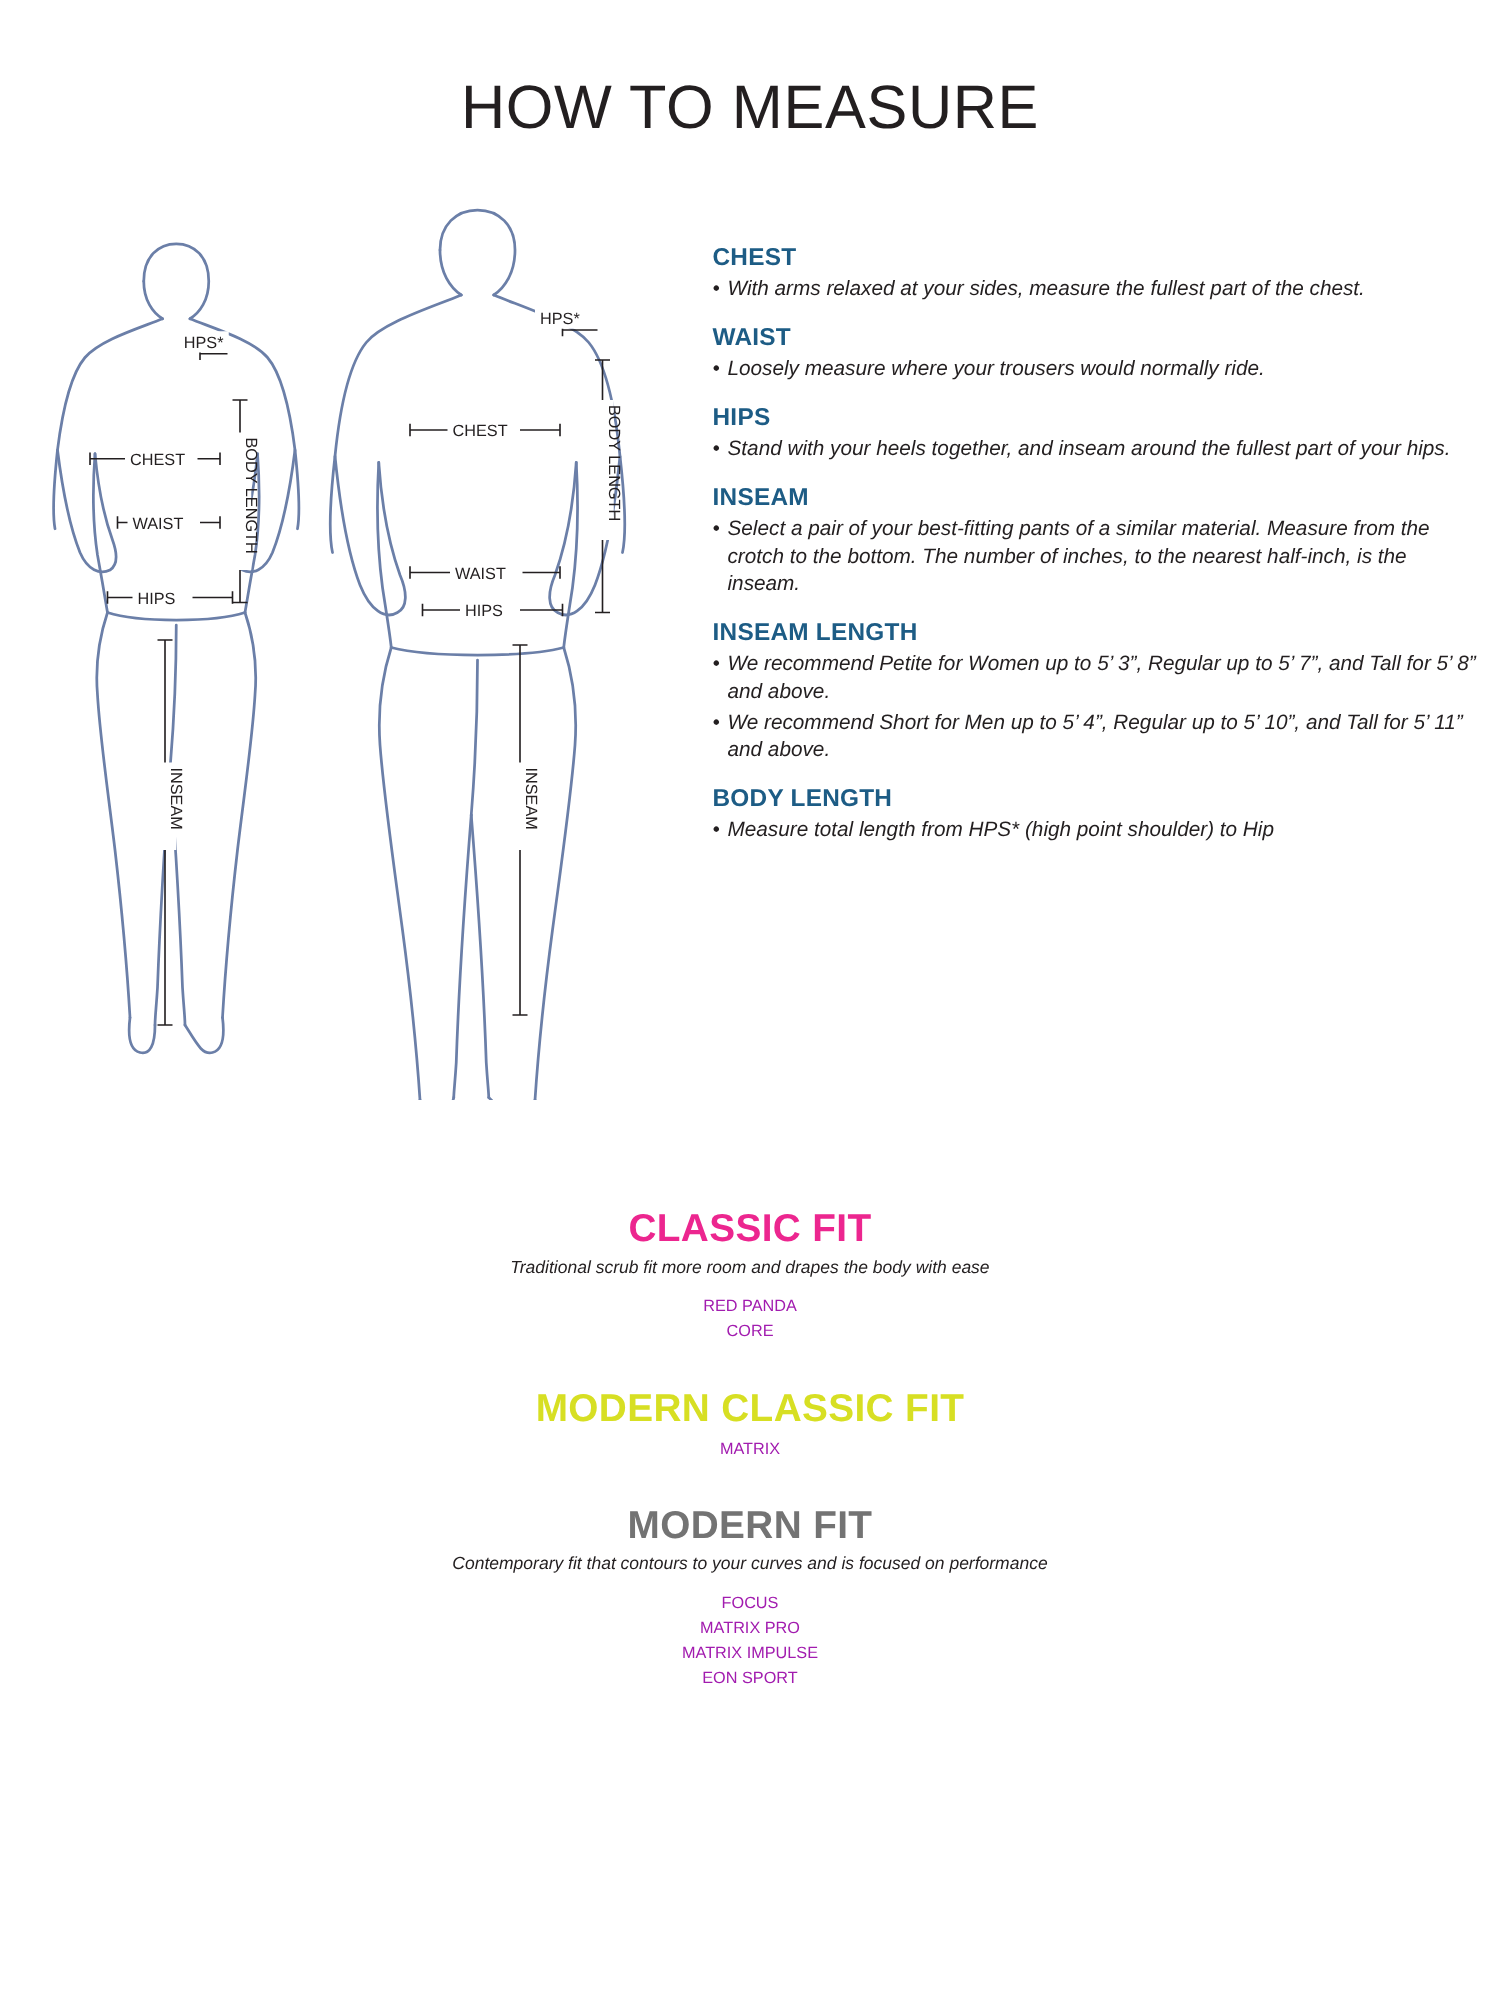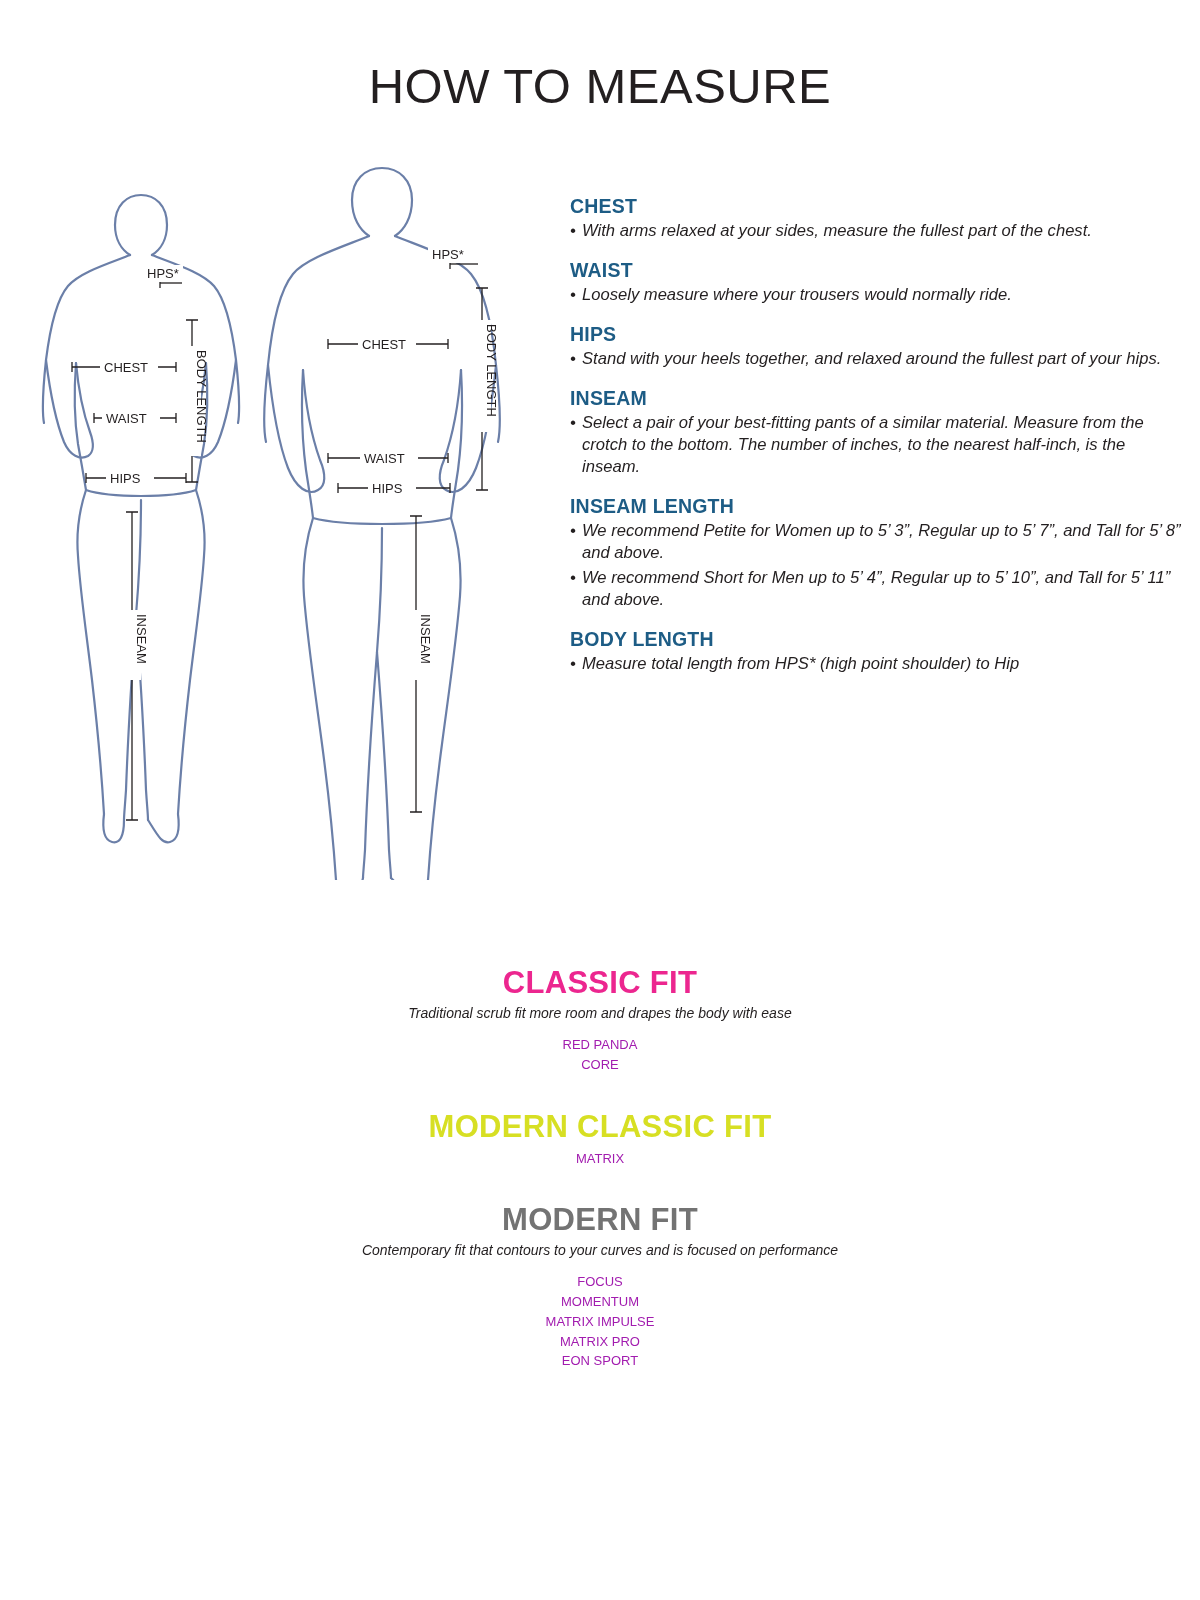--- a/index.html
+++ b/index.html
@@ -269,21 +269,21 @@
       <div class="def-item">
         <span class="def-bullet">•</span>
         <span class="def-text">Loosely measure where your trousers would normally ride.</span>
       </div>
     </div>
 
     <div class="def-block">
       <div class="def-head">HIPS</div>
       <div class="def-item">
         <span class="def-bullet">•</span>
-        <span class="def-text">Stand with your heels together, and relaxed around the fullest part of your hips.</span>
+        <span class="def-text">Stand with your heels together, and inseam around the fullest part of your hips.</span>
       </div>
     </div>
 
     <div class="def-block">
       <div class="def-head">INSEAM</div>
       <div class="def-item">
         <span class="def-bullet">•</span>
         <span class="def-text">Select a pair of your best-fitting pants of a similar material. Measure from the crotch to the bottom. The number of inches, to the nearest half-inch, is the inseam.</span>
       </div>
     </div>
@@ -326,22 +326,21 @@
       <div class="fit-brands">
         <span class="fit-brand">MATRIX</span>
       </div>
     </div>
 
     <div class="fit-block">
       <div class="fit-title" style="color:#737373">MODERN FIT</div>
       <div class="fit-desc">Contemporary fit that contours to your curves and is focused on performance</div>
       <div class="fit-brands">
         <span class="fit-brand">FOCUS</span>
-        <span class="fit-brand">MOMENTUM</span>
+        <span class="fit-brand">MATRIX PRO</span>
         <span class="fit-brand">MATRIX IMPULSE</span>
-        <span class="fit-brand">MATRIX PRO</span>
         <span class="fit-brand">EON SPORT</span>
       </div>
     </div>
 
   </div>
 
 </div>
 
 </body></html>

